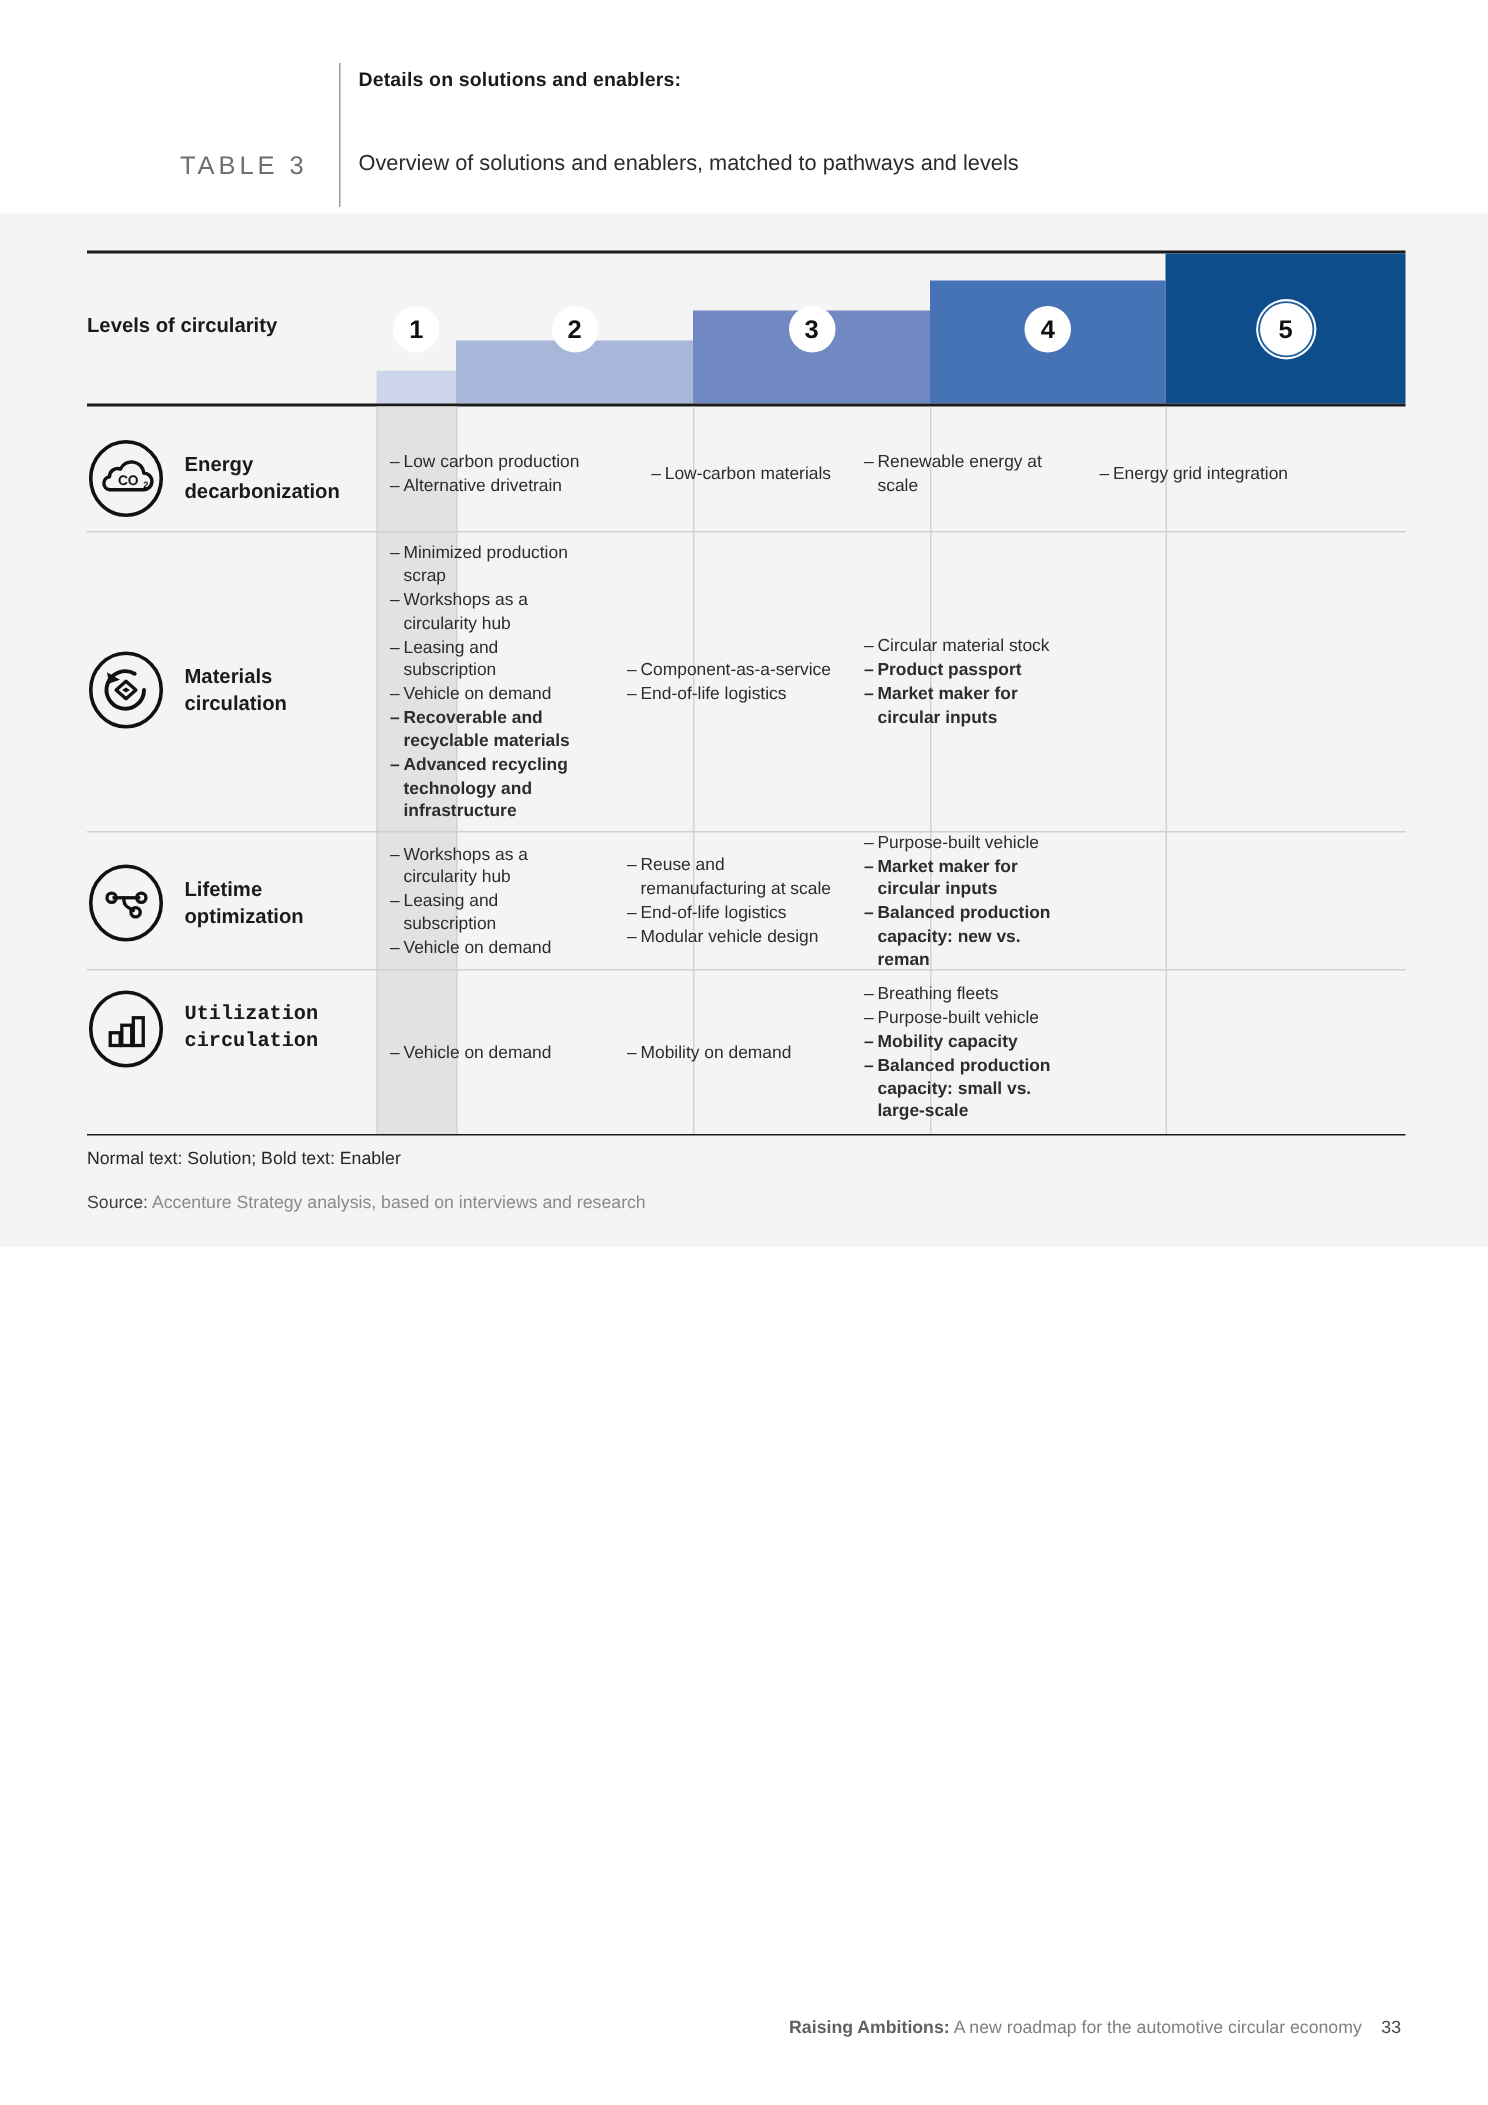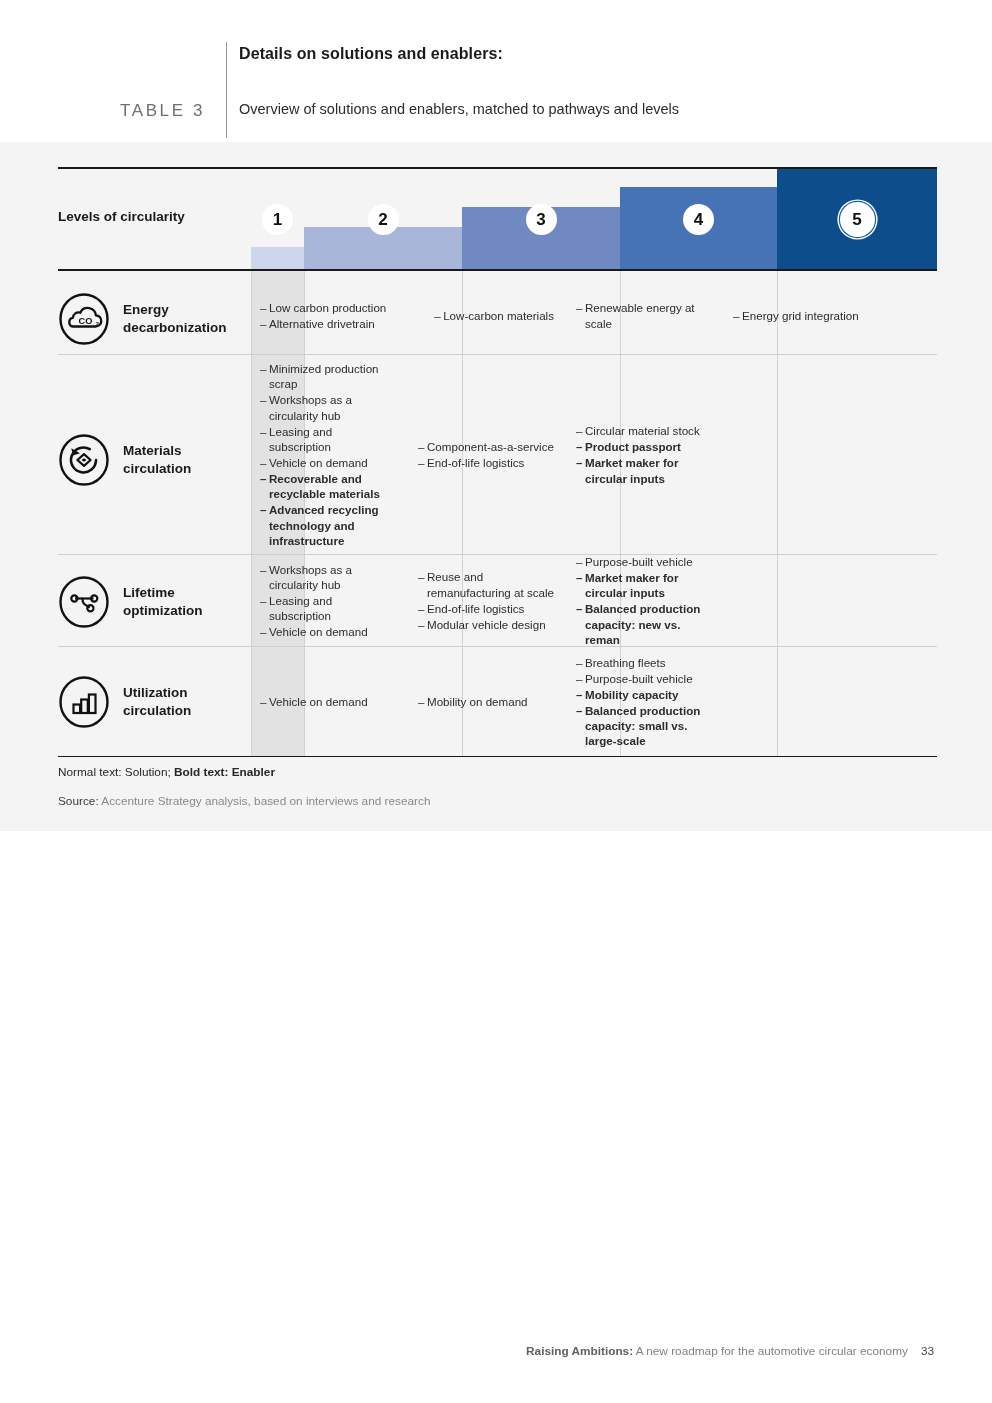--- a/index.html
+++ b/index.html
@@ -27,21 +27,21 @@
     left: 226px;
     top: 42px;
     width: 1px;
     height: 96px;
     background: #9a9a9a;
   }
   .doc-title {
     position: absolute;
     left: 239px;
     top: 45px;
-    font-size: 16px;
+    font-size: 13px;
     font-weight: bold;
     color: #1a1a1a;
     letter-spacing: 0.1px;
   }
   .table-label {
     position: absolute;
     left: 120px;
     top: 101px;
     font-size: 17px;
     color: #6f6f6f;
@@ -203,21 +203,21 @@
   .cell li.bold { font-weight: bold; }
 
   
   .note {
     position: absolute;
     left: 58px;
     top: 623px;
     font-size: 11.8px;
     color: #262626;
   }
-  .note b { font-weight: bold; }
+  .note b { font-weight: normal; }
   .source {
     position: absolute;
     left: 58px;
     top: 652px;
     font-size: 11.8px;
     color: #8a8a8a;
   }
   .source .lbl { color: #3d3d3d; }
 
   
@@ -321,21 +321,21 @@
         <circle cx="36.2" cy="22.5" r="3.1" fill="none" stroke="#111" stroke-width="2.2"></circle>
         <circle cx="32.4" cy="32.2" r="3.1" fill="none" stroke="#111" stroke-width="2.2"></circle>
       </svg>
     </span>
     <span class="txt">
       <span>Lifetime</span><br>
       <span>optimization</span>
     </span>
   </div>
 
-  <div class="rowlabel" style="top:530px;height:60px;">
+  <div class="rowlabel" style="top:514px;height:60px;font-family:Liberation Mono, monospace;">
     <span class="ic">
       <svg viewBox="0 0 52 52" width="52" height="52">
         <ellipse cx="26" cy="26" rx="23.5" ry="24.5" fill="none" stroke="#111" stroke-width="2.4"></ellipse>
         <rect x="15.5" y="28.5" width="6.6" height="8.5" fill="none" stroke="#111" stroke-width="2.2"></rect>
         <rect x="23.2" y="23.5" width="6.6" height="13.5" fill="none" stroke="#111" stroke-width="2.2"></rect>
         <rect x="30.9" y="18.5" width="6.6" height="18.5" fill="none" stroke="#111" stroke-width="2.2"></rect>
       </svg>
     </span>
     <span class="txt">
       <span>Utilization</span><br>

